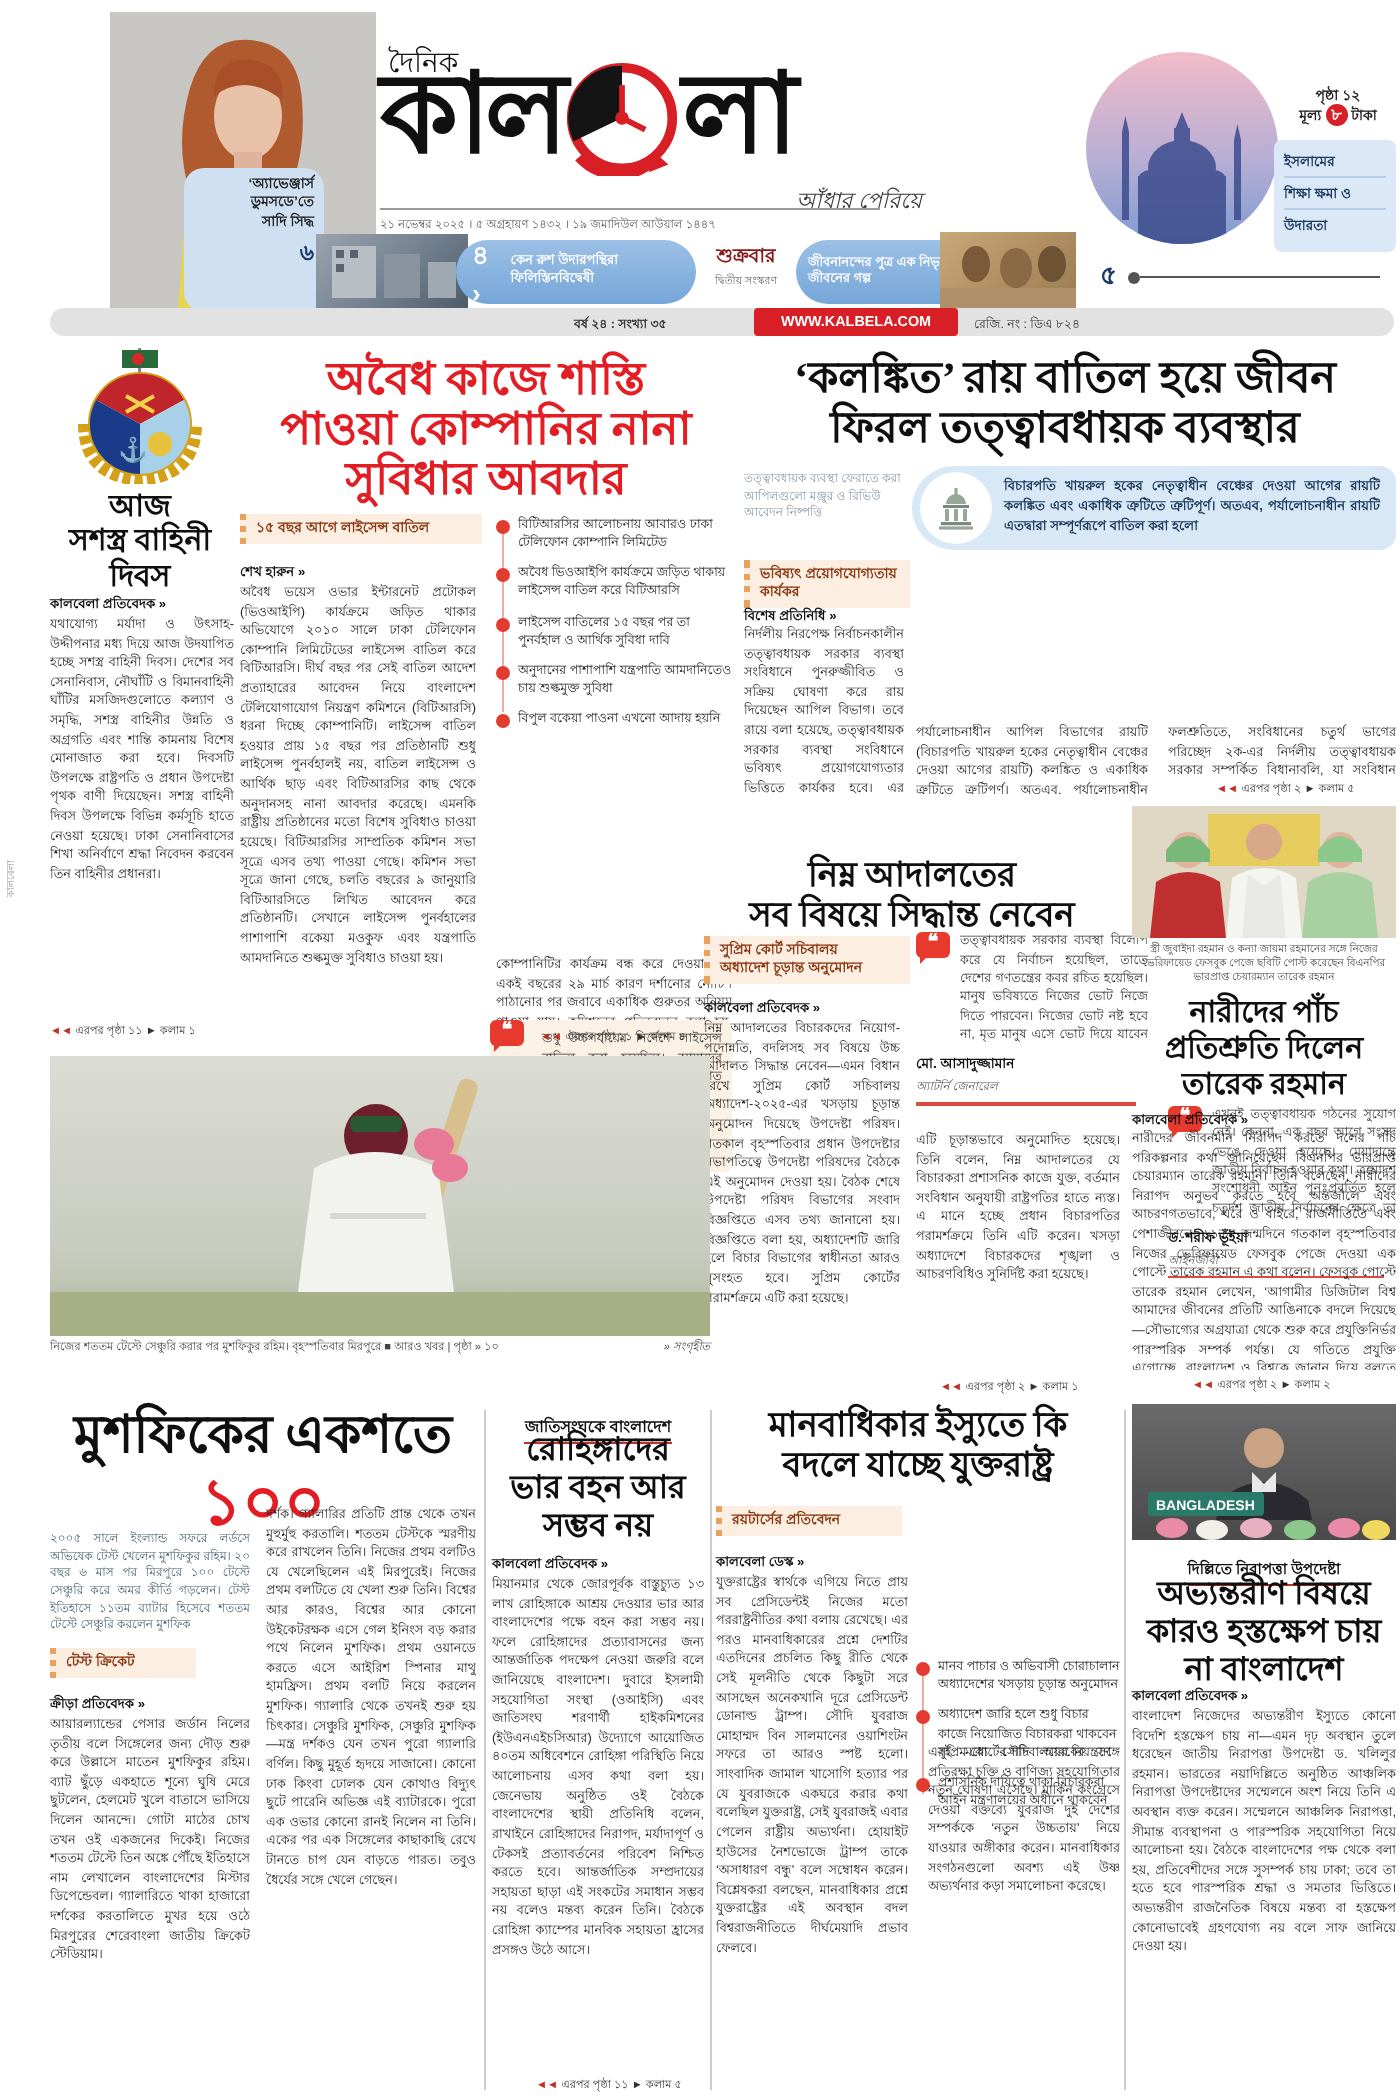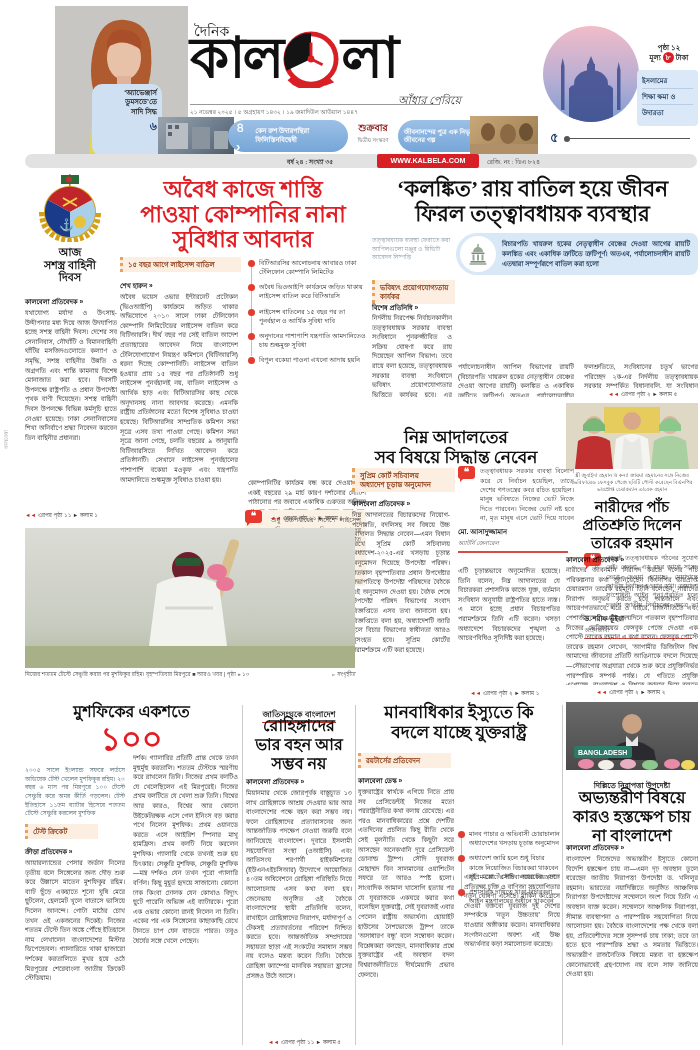--- a/index.html
+++ b/index.html
@@ -170,21 +170,21 @@
       <circle cx="40" cy="38" r="25" fill="#fff" stroke="#d4a017" stroke-width="2"></circle>
       <path d="M40,38 L18,26 A25,25 0 0 1 62,26 Z" fill="#c0252c"></path>
       <path d="M40,38 L18,26 A25,25 0 0 0 40,63 Z" fill="#1a3a8a"></path>
       <path d="M40,38 L62,26 A25,25 0 0 1 40,63 Z" fill="#a8d0e8"></path>
       <text x="29" y="55" font-size="12" fill="#f2d44a">⚓</text>
       <circle cx="50" cy="48" r="6" fill="#e8c23a"></circle>
       <path d="M33,24 l14,8 M47,24 l-14,8" stroke="#f2d44a" stroke-width="2"></path>
     </svg>
   </div>
   <div class="abs ctr" style="left:22px;top:246px;width:96px;">
-    <div class="ser hl-blk" style="font-size:11px;">
+    <div class="ser hl-blk" style="font-size:15px;">
       <div>আজ</div>
       <div>সশস্ত্র বাহিনী</div>
       <div>দিবস</div>
     </div>
   </div>
   <div class="abs byline" style="left:25px;top:296px;">কালবেলা প্রতিবেদক »</div>
   <div class="abs body-text" style="left:25px;top:308px;width:92px;height:200px;">যথাযোগ্য মর্যাদা ও উৎসাহ-উদ্দীপনার মধ্য দিয়ে আজ উদযাপিত হচ্ছে সশস্ত্র বাহিনী দিবস। দেশের সব সেনানিবাস, নৌঘাঁটি ও বিমানবাহিনী ঘাঁটির মসজিদগুলোতে কল্যাণ ও সমৃদ্ধি, সশস্ত্র বাহিনীর উন্নতি ও অগ্রগতি এবং শান্তি কামনায় বিশেষ মোনাজাত করা হবে। দিবসটি উপলক্ষে রাষ্ট্রপতি ও প্রধান উপদেষ্টা পৃথক বাণী দিয়েছেন। সশস্ত্র বাহিনী দিবস উপলক্ষে বিভিন্ন কর্মসূচি হাতে নেওয়া হয়েছে। ঢাকা সেনানিবাসের শিখা অনির্বাণে শ্রদ্ধা নিবেদন করবেন তিন বাহিনীর প্রধানরা।</div>
   <div class="abs cont" style="left:25px;top:511px;">
     <span class="arr">◄◄</span> <span>এরপর পৃষ্ঠা ১১ ► কলাম ১</span>
   </div>
@@ -341,21 +341,21 @@
   <div class="abs body-text" style="left:566px;top:565px;width:132px;height:120px;">নারীদের জীবনমান নিরাপদ করতে দলের পাঁচ পরিকল্পনার কথা জানিয়েছেন বিএনপির ভারপ্রাপ্ত চেয়ারম্যান তারেক রহমান। তিনি বলেছেন, নারীদের নিরাপদ অনুভব করতে হবে অন্তর্জালে এবং আচরণগতভাবে, ঘরে ও বাইরে, রাজনীতিতে এবং পেশাজীবনে। ৬১তম জন্মদিনে গতকাল বৃহস্পতিবার নিজের ভেরিফায়েড ফেসবুক পেজে দেওয়া এক পোস্টে তারেক রহমান এ কথা বলেন। ফেসবুক পোস্টে তারেক রহমান লেখেন, ‘আগামীর ডিজিটাল বিশ্ব আমাদের জীবনের প্রতিটি আঙিনাকে বদলে দিয়েছে—সৌভাগ্যের অগ্রযাত্রা থেকে শুরু করে প্রযুক্তিনির্ভর পারস্পরিক সম্পর্ক পর্যন্ত। যে গতিতে প্রযুক্তি এগোচ্ছে, বাংলাদেশ ও বিশ্বকে জানান দিয়ে বলতে চাই, আমরা কোনো অধিকার ছাড়তে পারি না।’ তিনি লেখেন, ‘প্রথমত, আমি ও আমার স্ত্রী আমাদের মেয়ের ভবিষ্যৎ নিয়ে চিন্তা করি। সে যে পৃথিবীর বড় হচ্ছে, সেটি আমাদের সময়ের পৃথিবীর তুলনায় সম্পূর্ণ ভিন্ন।</div>
   <div class="abs cont" style="left:596px;top:688px;">
     <span class="arr">◄◄</span> <span>এরপর পৃষ্ঠা ২ ► কলাম ২</span>
   </div>
 
   <div class="vrule" style="left:242px;top:705px;height:340px;"></div>
   <div class="vrule" style="left:355px;top:705px;height:340px;"></div>
   <div class="vrule" style="left:562px;top:705px;height:340px;"></div>
 
   <div class="abs ctr" style="left:25px;top:703px;width:213px;">
-    <div class="ser hl-blk" style="font-size:16px;">মুশফিকের একশতে</div>
+    <div class="ser hl-blk" style="font-size:26px;">মুশফিকের একশতে</div>
     <div class="ser hl-red" style="font-size:32px;margin-top:1px;">১০০</div>
   </div>
   <div class="abs jus" style="left:25px;top:766px;width:100px;font-size:6px;line-height:1.45;color:#4a6470;">২০০৫ সালে ইংল্যান্ড সফরে লর্ডসে অভিষেক টেস্ট খেলেন মুশফিকুর রহিম। ২০ বছর ৬ মাস পর মিরপুরে ১০০ টেস্টে সেঞ্চুরি করে অমর কীর্তি গড়লেন। টেস্ট ইতিহাসে ১১তম ব্যাটার হিসেবে শততম টেস্টে সেঞ্চুরি করলেন মুশফিক</div>
   <div class="abs subhead-box" style="left:25px;top:824px;width:60px;">টেস্ট ক্রিকেট</div>
   <div class="abs byline" style="left:25px;top:846px;">ক্রীড়া প্রতিবেদক »</div>
   <div class="abs body-text" style="left:25px;top:858px;width:100px;height:186px;">আয়ারল্যান্ডের পেসার জর্ডান নিলের তৃতীয় বলে সিঙ্গেলের জন্য দৌড় শুরু করে উল্লাসে মাতেন মুশফিকুর রহিম। ব্যাট ছুঁড়ে একহাতে শূন্যে ঘুষি মেরে ছুটলেন, হেলমেট খুলে বাতাসে ভাসিয়ে দিলেন আনন্দে। গোটা মাঠের চোখ তখন ওই একজনের দিকেই। নিজের শততম টেস্টে তিন অঙ্কে পৌঁছে ইতিহাসে নাম লেখালেন বাংলাদেশের মিস্টার ডিপেন্ডেবল। গ্যালারিতে থাকা হাজারো দর্শকের করতালিতে মুখর হয়ে ওঠে মিরপুরের শেরেবাংলা জাতীয় ক্রিকেট স্টেডিয়াম।</div>
   <div class="abs body-text" style="left:133px;top:753px;width:105px;height:291px;">দর্শক। গ্যালারির প্রতিটি প্রান্ত থেকে তখন মুহুর্মুহু করতালি। শততম টেস্টকে স্মরণীয় করে রাখলেন তিনি। নিজের প্রথম বলটিও যে খেলেছিলেন এই মিরপুরেই। নিজের প্রথম বলটিতে যে খেলা শুরু তিনি। বিশ্বের আর কারও, বিশ্বের আর কোনো উইকেটরক্ষক এসে গেল ইনিংস বড় করার পথে নিলেন মুশফিক। প্রথম ওয়ানডে করতে এসে আইরিশ স্পিনার মাথু হামফ্রিস। প্রথম বলটি নিয়ে করলেন মুশফিক। গ্যালারি থেকে তখনই শুরু হয় চিৎকার। সেঞ্চুরি মুশফিক, সেঞ্চুরি মুশফিক—মন্ত্র দর্শকও যেন তখন পুরো গ্যালারি বর্ণিল। কিছু মুহূর্ত হৃদয়ে সাজানো। কোনো ঢাক কিংবা ঢোলক যেন কোথাও বিদ্যুৎ ছুটে পারেনি অভিজ্ঞ এই ব্যাটারকে। পুরো এক ওভার কোনো রানই নিলেন না তিনি। একের পর এক সিঙ্গেলের কাছাকাছি রেখে টানতে চাপ যেন বাড়তে পারত। তবুও ধৈর্যের সঙ্গে খেলে গেছেন।</div>
 
   <div class="abs ctr" style="left:246px;top:703px;width:106px;">
     <span class="kicker">জাতিসংঘকে বাংলাদেশ</span>

